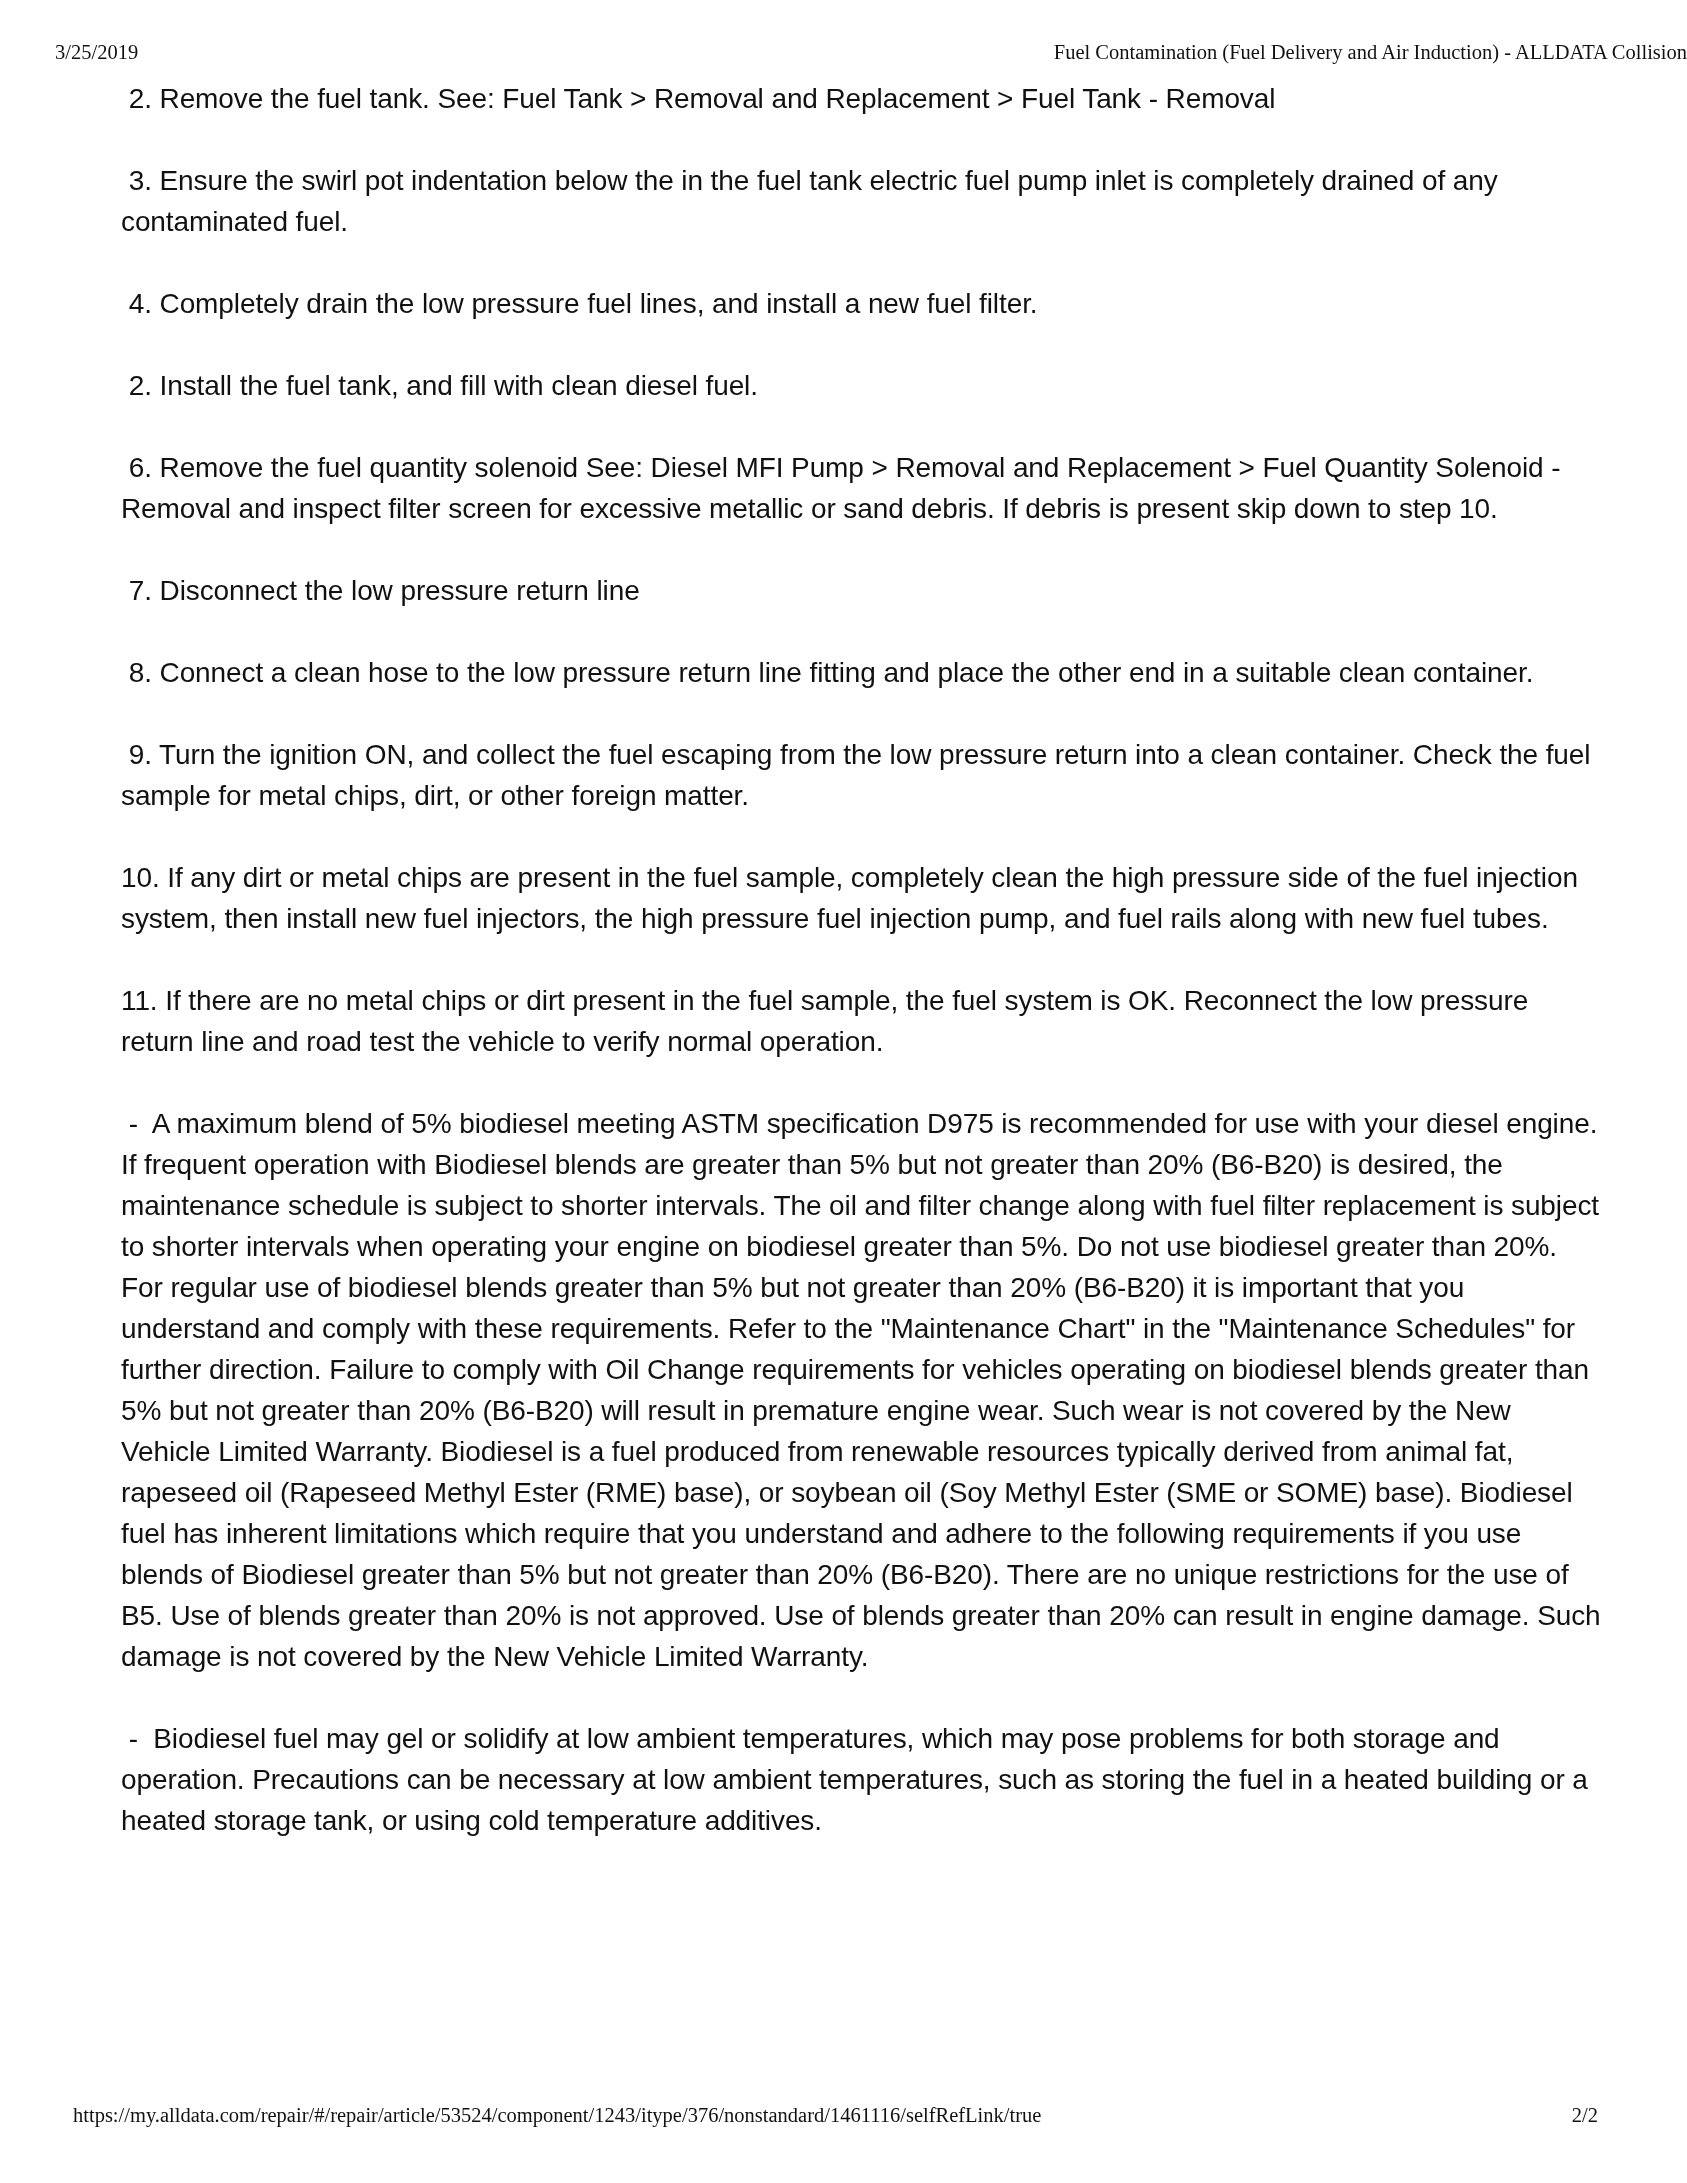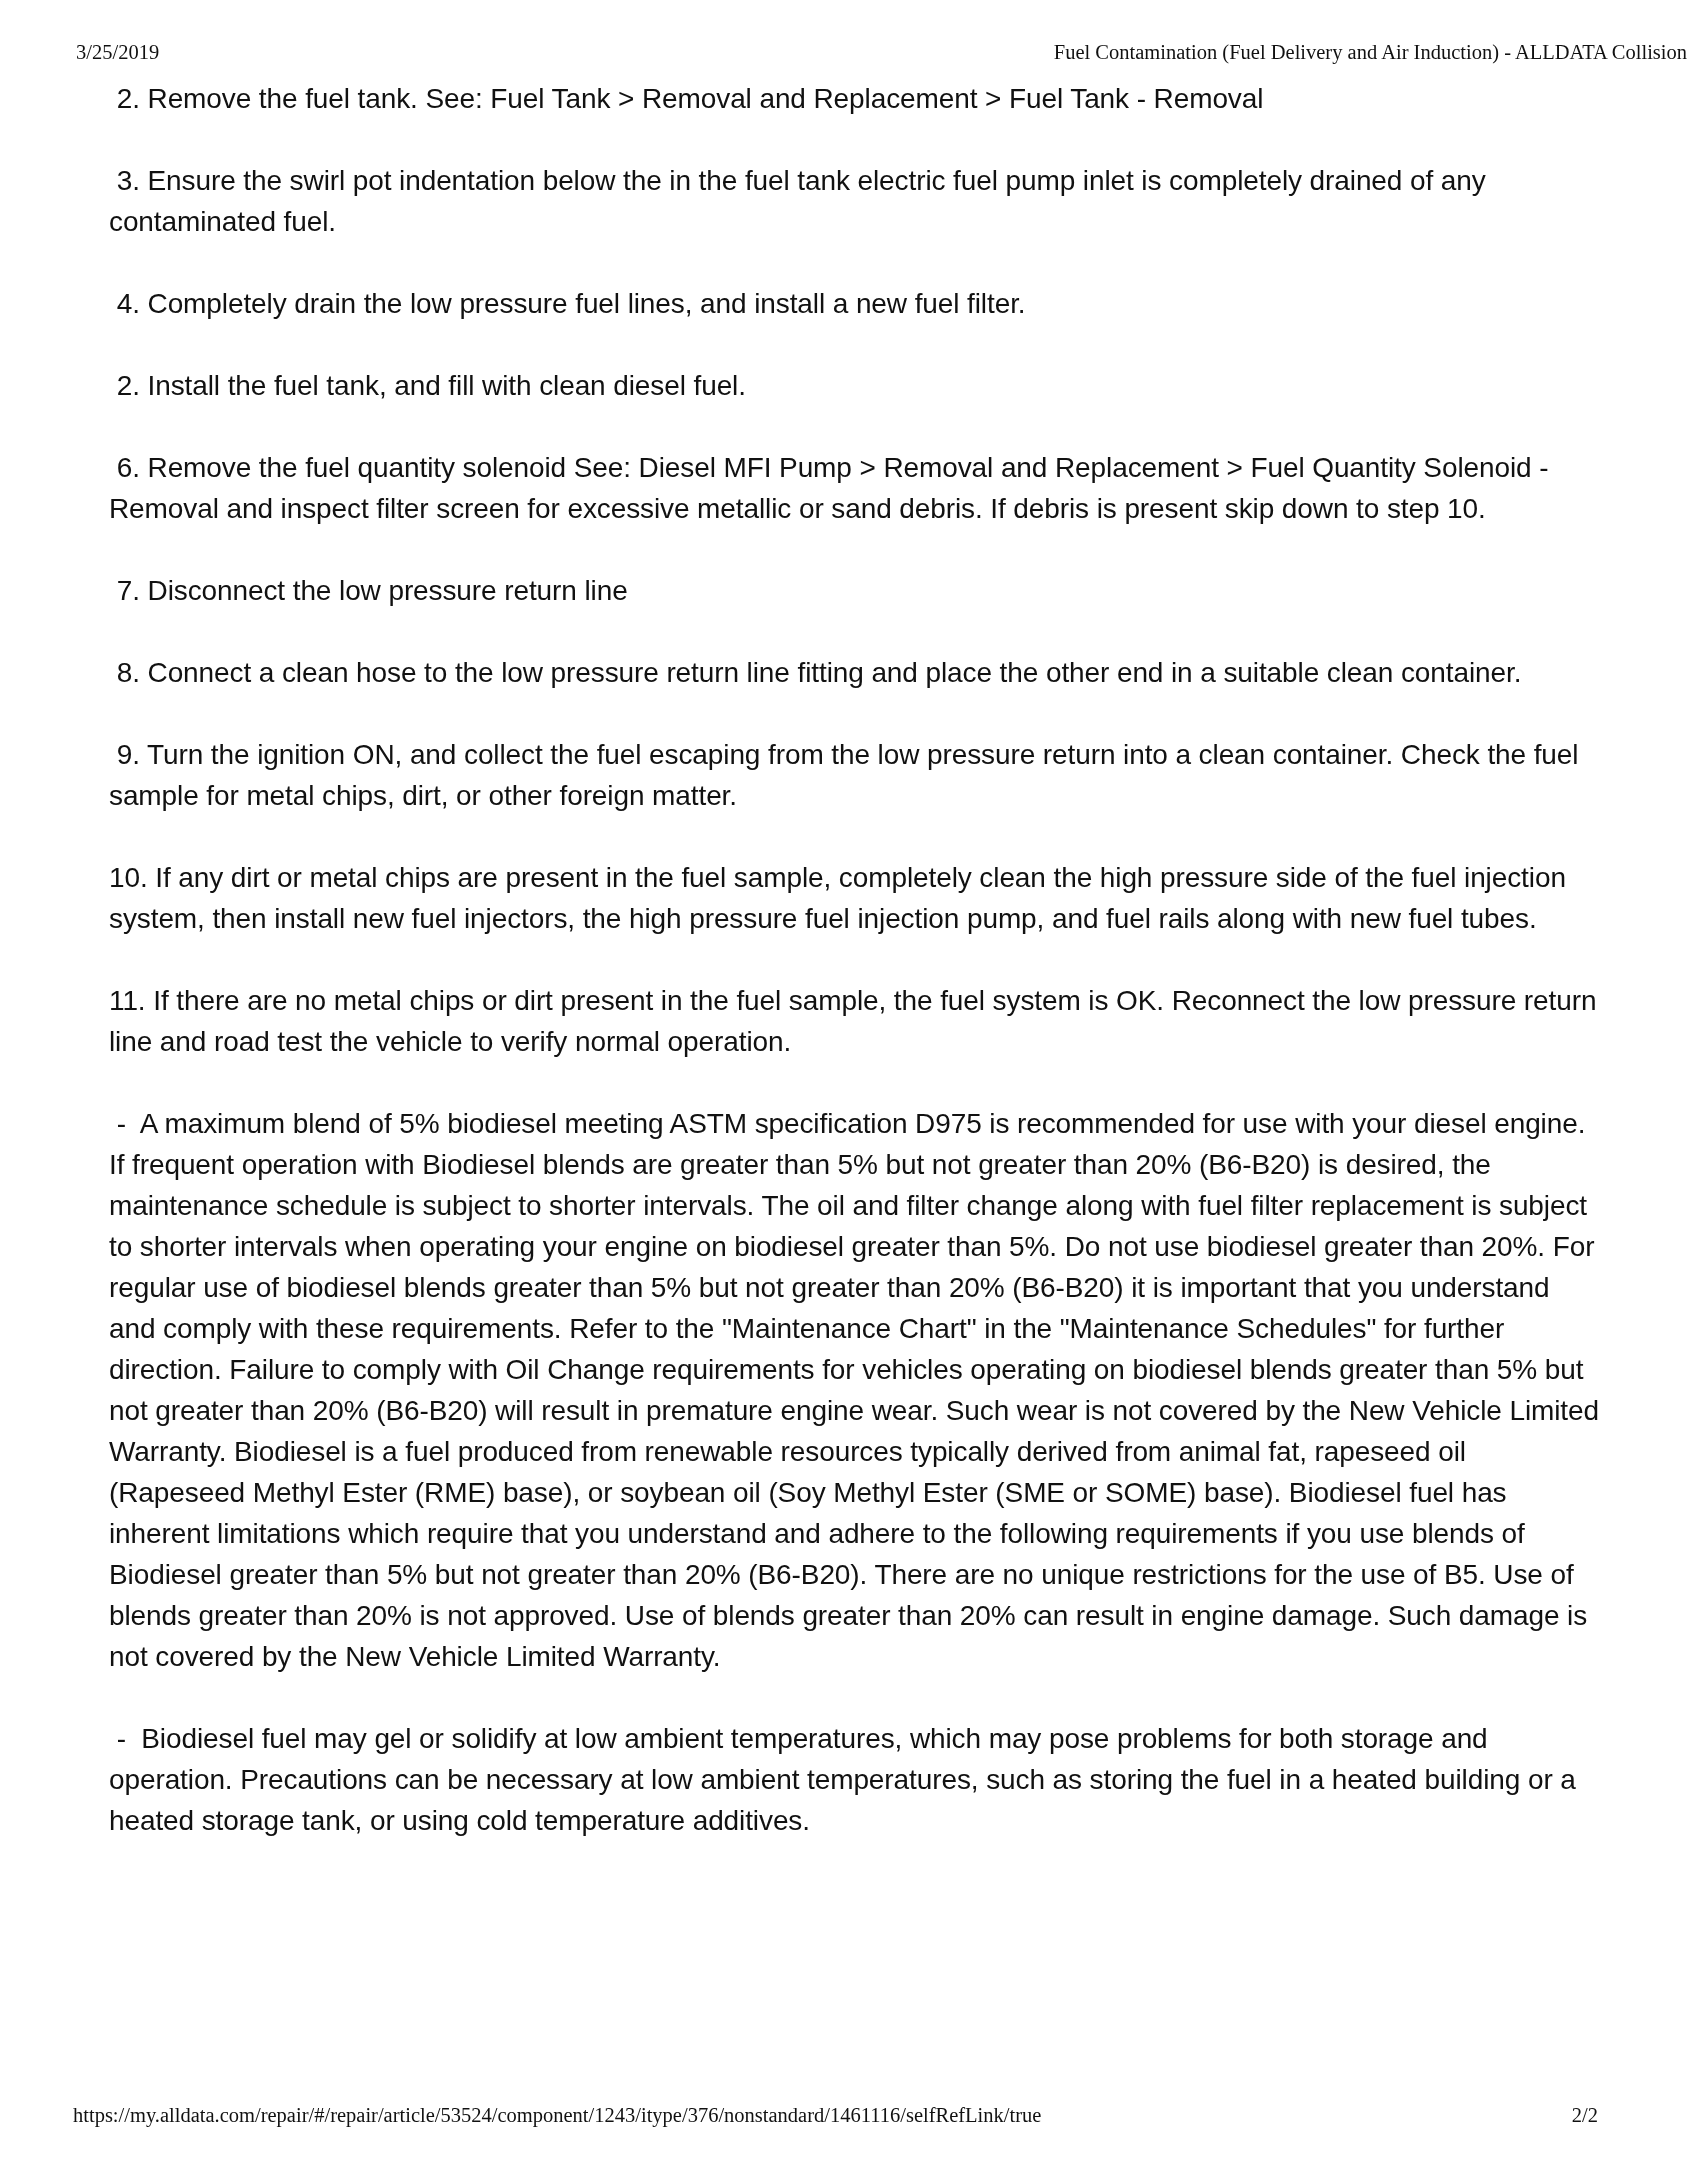--- a/index.html
+++ b/index.html
@@ -1,24 +1,24 @@
 <!DOCTYPE html>
 <html style="font-size:10.6px"><head>
 <meta charset="utf-8">
 <style>
   html, body { margin: 0; padding: 0; background: #ffffff; }
   body { width: 1687px; height: 2183px; position: relative; overflow: hidden; color: #111; }
   .hdr, .ftr { position: absolute; font-family: "Liberation Serif", serif; font-size: 20.5px; color: #111; white-space: nowrap; }
-  .hdr-date { left: 76px; top: 41px; text-align: center; }
+  .hdr-date { left: 55px; top: 41px; text-align: center; }
   .hdr-title { left: 0; right: 0; top: 41px; text-align: right; }
   .ftr-url { left: 73px; top: 2104px; }
   .ftr-page { right: 89px; top: 2104px; font-family: Liberation Serif, serif; }
   .content { position: absolute; left: 105px; top: 78px; width: 1497px;
              font-family: "Liberation Sans", sans-serif; font-size: 28px; line-height: 41px; letter-spacing: -0.1px; }
-  .para { margin: 0 0 41px 4px; white-space: pre-wrap; }
+  .para { margin: 0 0 41px 16px; white-space: pre-wrap; }
   .heading { font-weight: bold; margin: 0 0 41px 0; }
 </style>
 </head>
 <body>
 
 <div class="hdr hdr-date">3/25/2019</div>
 <div class="hdr hdr-title">Fuel Contamination (Fuel Delivery and Air Induction) - ALLDATA Collision</div>
 
 <div class="content">
   <p class="para"> 2. Remove the fuel tank. See: Fuel Tank &gt; Removal and Replacement &gt; Fuel Tank - Removal</p>

